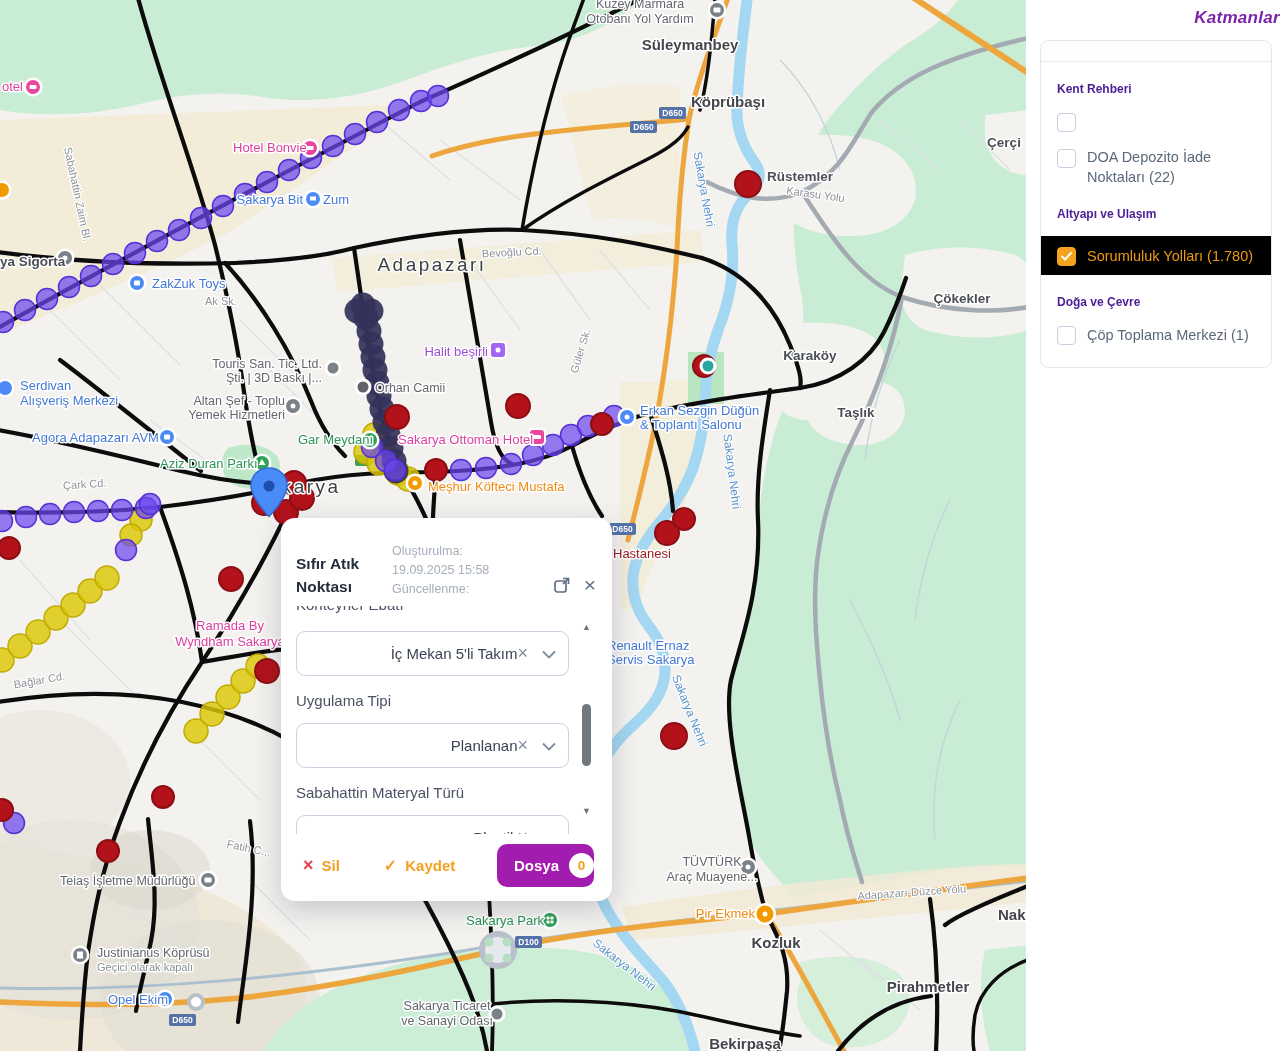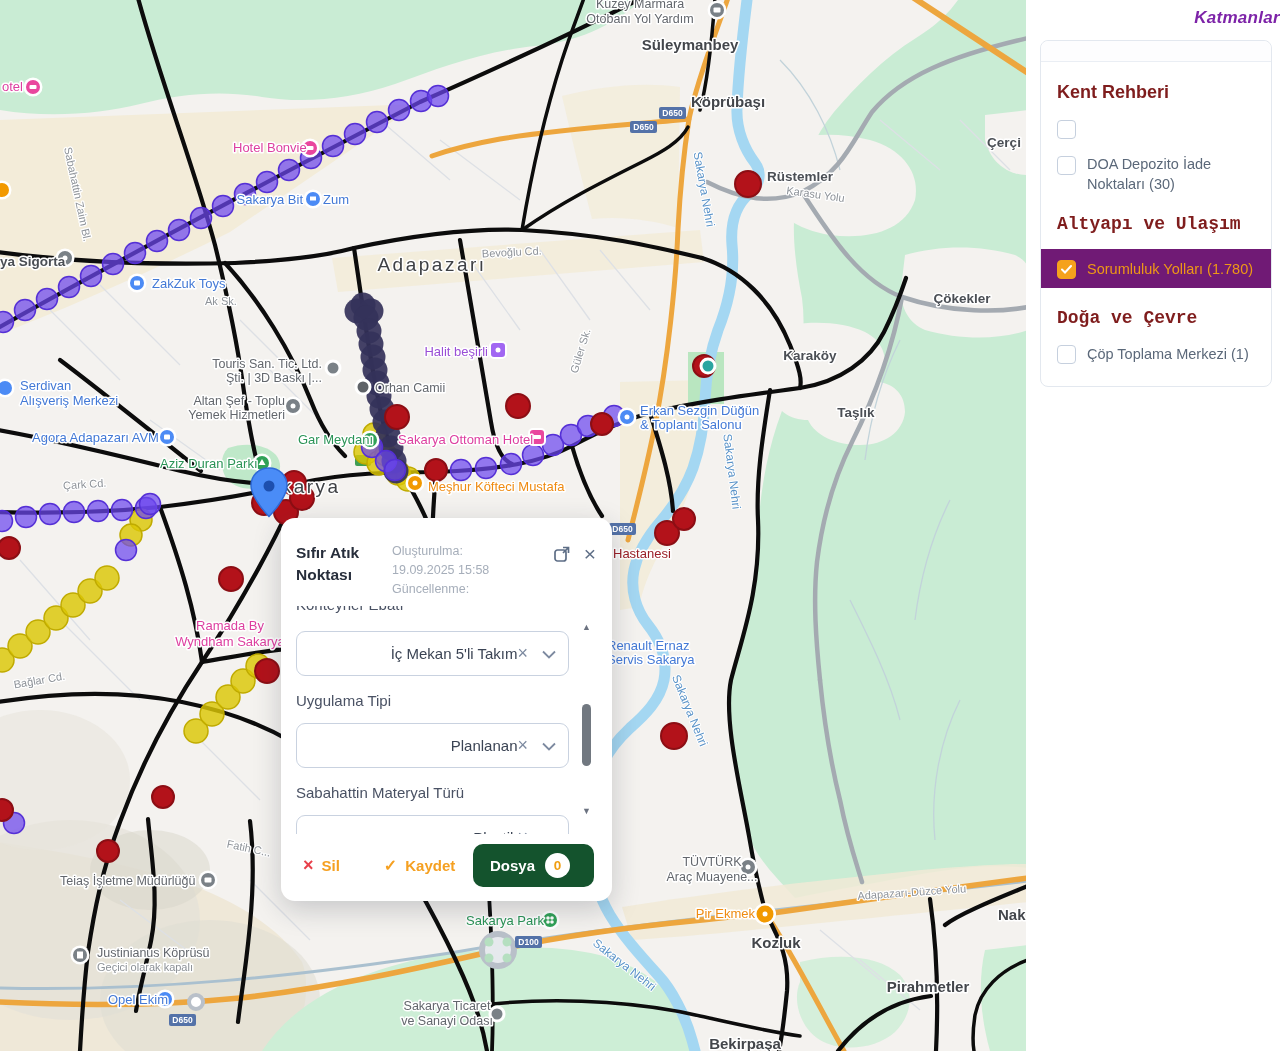--- a/index.html
+++ b/index.html
@@ -14,21 +14,21 @@
   .t-street{font-size:11px;font-weight:400;fill:#8e9399;stroke-width:2.5px;}
   .t-water{font-size:12px;font-weight:500;fill:#5a93c8;stroke-width:2px;}
   .t-poi{font-size:13px;font-weight:500;}
   .t-blue{fill:#4379d6;} .t-pink{fill:#dd3fa0;} .t-green{fill:#2b9457;}
   .t-orange{fill:#ef8b12;} .t-purple{fill:#9a4fd6;} .t-gray{fill:#63676d;font-weight:400;font-size:12.5px;}
   .t-darkred{fill:#9b1f27;} .t-sub{font-size:11px;fill:#8b9096;font-weight:400;}
   .t-shield{font-size:8.5px;font-weight:700;fill:#ffffff;stroke:none;}
   
   .popup{position:absolute;left:281px;top:518px;width:331px;height:383px;background:#fff;border-radius:14px;
          box-shadow:0 8px 28px rgba(30,40,60,.22);z-index:30;}
-  .p-head{display:flex;padding:24px 16px 0 15px;}
+  .p-head{display:flex;padding:24px 16px 0 15px;align-items:flex-end;}
   .p-title{width:92px;font-size:15.5px;font-weight:800;color:#272e3b;line-height:1.45;}
   .p-meta{flex:1;font-size:12.5px;color:#a6aeba;line-height:1.5;padding-left:4px;}
   .p-icons{display:flex;gap:13px;align-items:flex-start;padding-top:3px;}
   .p-close{font-size:21px;line-height:17px;color:#5e6e86;cursor:pointer;}
   .p-body{margin:8px 15px 0 15px;height:228px;position:relative;overflow:hidden;padding-right:28px;}
   .cutlabel{height:11px;overflow:hidden;}
   .cutlabel span{display:block;margin-top:-10px;font-size:15px;color:#4a5264;}
   .f-label{font-size:15px;color:#4a5264;margin:16px 0 10px;}
   .sel{height:43px;border:1.5px solid #c9d2e0;border-radius:9px;display:flex;align-items:center;
        padding:0 12px;margin-top:14px;background:#fff;text-align:right;}
@@ -36,41 +36,41 @@
   .sel-x{font-size:18px;color:#7d8aa0;margin-right:14px;cursor:pointer;}
   .sbar{position:absolute;right:0;top:0;width:18px;height:100%;}
   .s-up{position:absolute;top:16px;left:3px;font-size:9px;color:#6b7280;}
   .s-down{position:absolute;bottom:18px;left:3px;font-size:9px;color:#6b7280;}
   .s-thumb{position:absolute;top:98px;left:3px;width:9px;height:62px;border-radius:5px;background:#717880;}
   .p-foot{display:flex;align-items:center;padding:10px 18px 0 22px;}
   .act{display:flex;align-items:center;gap:8px;font-size:15px;font-weight:700;color:#f5a021;cursor:pointer;}
   .act .x{color:#e8404b;font-weight:800;font-size:18px;}
   .act .c{color:#f5a021;font-weight:800;font-size:16px;}
   .act + .act{margin-left:44px;}
-  .dosya{margin-left:auto;display:flex;align-items:center;gap:10px;background:#14532d;border:none;
-         border-radius:10px;padding:9px 24px 9px 17px;cursor:pointer;}
+  .dosya{margin-left:auto;display:flex;align-items:center;gap:10px;background:#a21caf;border:none;
+         border-radius:10px;padding:9px 0 9px 17px;cursor:pointer;}
   .dosya span:first-child{color:#fff;font-size:15px;font-weight:700;}
   .badge{width:25px;height:25px;border-radius:50%;background:#fff;color:#f09e11;font-size:13.5px;
          font-weight:800;display:flex;align-items:center;justify-content:center;}
   
   .sidebar{position:absolute;left:1026px;top:0;width:254px;height:1051px;background:#fff;}
   .sb-title{text-align:right;font-size:17px;font-weight:800;font-style:italic;color:#7d23a8;
             padding-top:8px;letter-spacing:.3px;}
   .card{position:absolute;left:14px;top:40px;width:230px;border:1px solid #e3e8ef;border-radius:8px;
         background:#fff;}
   .card-strip{height:20px;border-bottom:1px solid #eaeef4;background:#fdfdfe;border-radius:8px 8px 0 0;}
   .card-body{padding:20px 16px 18px;}
-  .layer-header{font-size:18px;font-weight:800;color:#7f1d1d;margin:0 0 15px;}
+  .layer-header{font-size:12px;font-weight:800;color:#4c1d95;margin:0 0 15px;}
   .layer-item{display:flex;gap:11px;margin-bottom:15px;cursor:pointer;}
   .cb{width:17px;height:17px;border:1.5px solid #c6d0de;border-radius:4px;background:#fff;flex:none;margin-top:2px;}
   .cb.on{background:#f5a21c;border-color:#f5a21c;display:flex;align-items:center;justify-content:center;}
   .layer-label{font-size:14.5px;color:#5b6879;line-height:1.38;}
-  .hl-row{margin:0 -16px 15px;padding:9px 16px;background:#701a75;display:flex;gap:11px;align-items:center;}
+  .hl-row{margin:0 -16px 15px;padding:9px 16px;background:#000000;display:flex;gap:11px;align-items:center;}
   .hl-row .layer-label{color:#ee9816;}
-  .sec{margin-top:20px;font-family:Liberation Mono, monospace;}
+  .sec{margin-top:20px;}
 </style>
 </head>
 <body>
 
 <div class="map-wrap">
 <svg width="1026" height="1051" viewBox="0 0 1026 1051" xmlns="http://www.w3.org/2000/svg">
 
   <g>
     <rect x="0" y="0" width="1026" height="1051" fill="#f4f2ef"></rect>
     <path d="M0,0 L642,0 C610,28 575,42 535,46 C480,52 440,68 395,84 C350,99 305,104 262,97 C220,90 180,94 140,104 C100,114 48,118 0,110 Z" fill="#c9ecd4"></path>
@@ -564,21 +564,21 @@
   <div class="sb-title">Katmanlar</div>
   <div class="card">
     <div class="card-strip"></div>
     <div class="card-body">
       <div class="layer-header">Kent Rehberi</div>
       <div class="layer-item">
         <span class="cb"></span>
       </div>
       <div class="layer-item">
         <span class="cb"></span>
-        <span class="layer-label">DOA Depozito İade Noktaları (30)</span>
+        <span class="layer-label">DOA Depozito İade Noktaları (22)</span>
       </div>
       <div class="layer-header sec">Altyapı ve Ulaşım</div>
       <div class="hl-row">
         <span class="cb on">
           <svg width="11" height="9" viewBox="0 0 11 9">
               <path d="M1,4.5 L4,7.5 L10,1" stroke="#fff" stroke-width="2" fill="none" stroke-linecap="round"></path>
             </svg>
         </span>
         <span class="layer-label">Sorumluluk Yolları (1.780)</span>
       </div>

